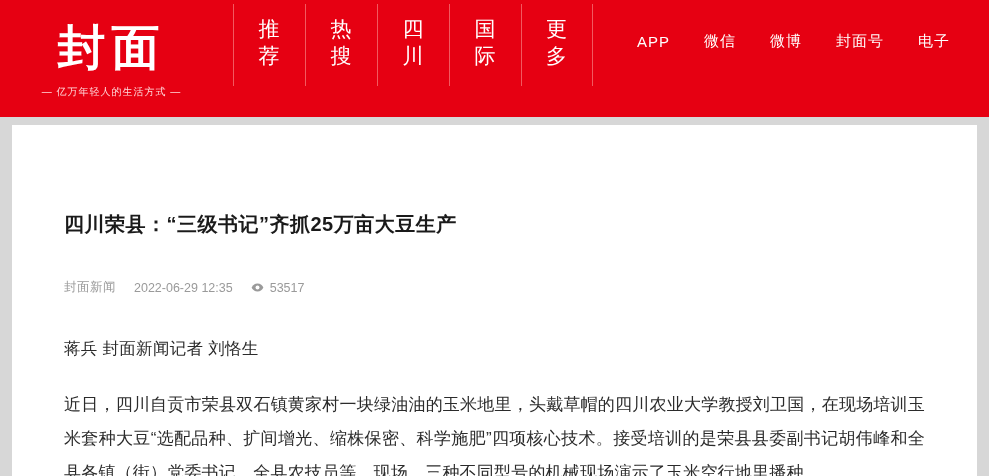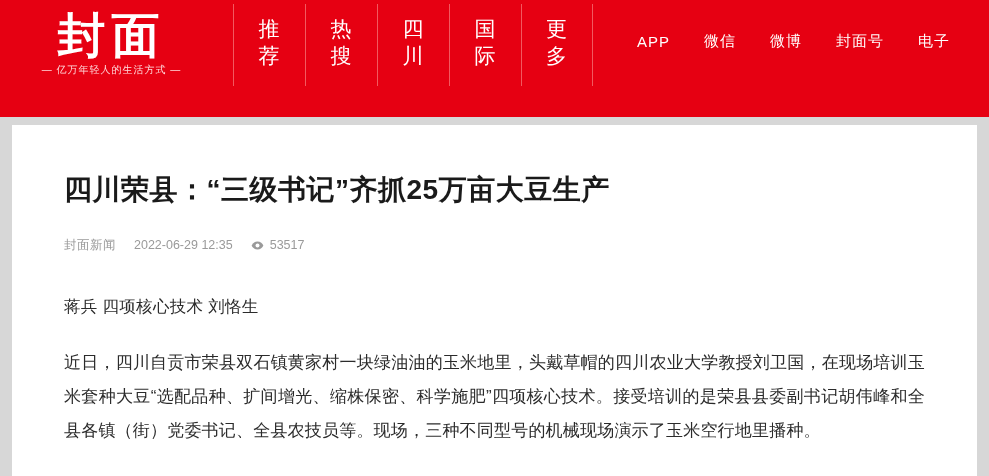--- a/index.html
+++ b/index.html
@@ -19,37 +19,37 @@
     width: 989px;
     height: 117px;
     background: #e60012;
     display: flex;
     align-items: flex-start;
   }
 
   .logo-block {
     width: 205px;
     padding-left: 18px;
-    padding-top: 8px;
+    padding-top: 20px;
     display: flex;
     flex-direction: column;
     align-items: center;
   }
   .logo-mark {
     color: #ffffff;
     font-family: "DejaVu Serif", serif;
     font-weight: bold;
     font-size: 48px;
     letter-spacing: 6px;
     line-height: 1.15;
     text-align: center;
     white-space: nowrap;
   }
   .logo-sub {
-    margin-top: 0;
+    margin-top: 10px;
     color: #ffd9dc;
     font-size: 10px;
     letter-spacing: 1px;
     white-space: nowrap;
   }
 
   .nav {
     display: flex;
     align-items: stretch;
     height: 82px;
@@ -93,30 +93,31 @@
   }
   .article {
     background: #ffffff;
     width: 965px;
     min-height: 359px;
     margin-top: 8px;
     padding: 46px 52px 10px 52px;
   }
   .article-title {
     color: #1a1a1a;
-    font-size: 28px;
+    font-size: 20px;
     font-weight: bold;
     letter-spacing: 0.5px;
     line-height: 1.35;
+    margin-top: 40px;
   }
   .meta {
     display: flex;
     align-items: center;
     gap: 18px;
-    margin-top: 28px;
+    margin-top: 41px;
     color: #9a9a9a;
     font-size: 12.5px;
   }
   .meta .source { letter-spacing: 0.5px; }
   .views {
     display: flex;
     align-items: center;
     gap: 6px;
   }
   .eye-icon {
@@ -197,18 +198,18 @@
         <span class="eye-icon">
           <svg width="13" height="13" viewBox="0 0 16 16">
             <path d="M8 3C4.5 3 1.7 5.5 0.8 8c0.9 2.5 3.7 5 7.2 5s6.3-2.5 7.2-5C14.3 5.5 11.5 3 8 3z" fill="#9a9a9a"></path>
             <circle cx="8" cy="8" r="2.4" fill="#ffffff"></circle>
           </svg>
         </span>
         <span>53517</span>
       </span>
     </div>
 
-    <div class="byline">蒋兵 四项核心技术 刘恪生</div>
+    <div class="byline">蒋兵 封面新闻记者 刘恪生</div>
 
     <p class="body-text">近日，四川自贡市荣县双石镇黄家村一块绿油油的玉米地里，头戴草帽的四川农业大学教授刘卫国，在现场培训玉米套种大豆“选配品种、扩间增光、缩株保密、科学施肥”四项核心技术。接受培训的是荣县县委副书记胡伟峰和全县各镇（街）党委书记、全县农技员等。现场，三种不同型号的机械现场演示了玉米空行地里播种。</p>
 
   </div>
 </div>
 
 </body></html>

